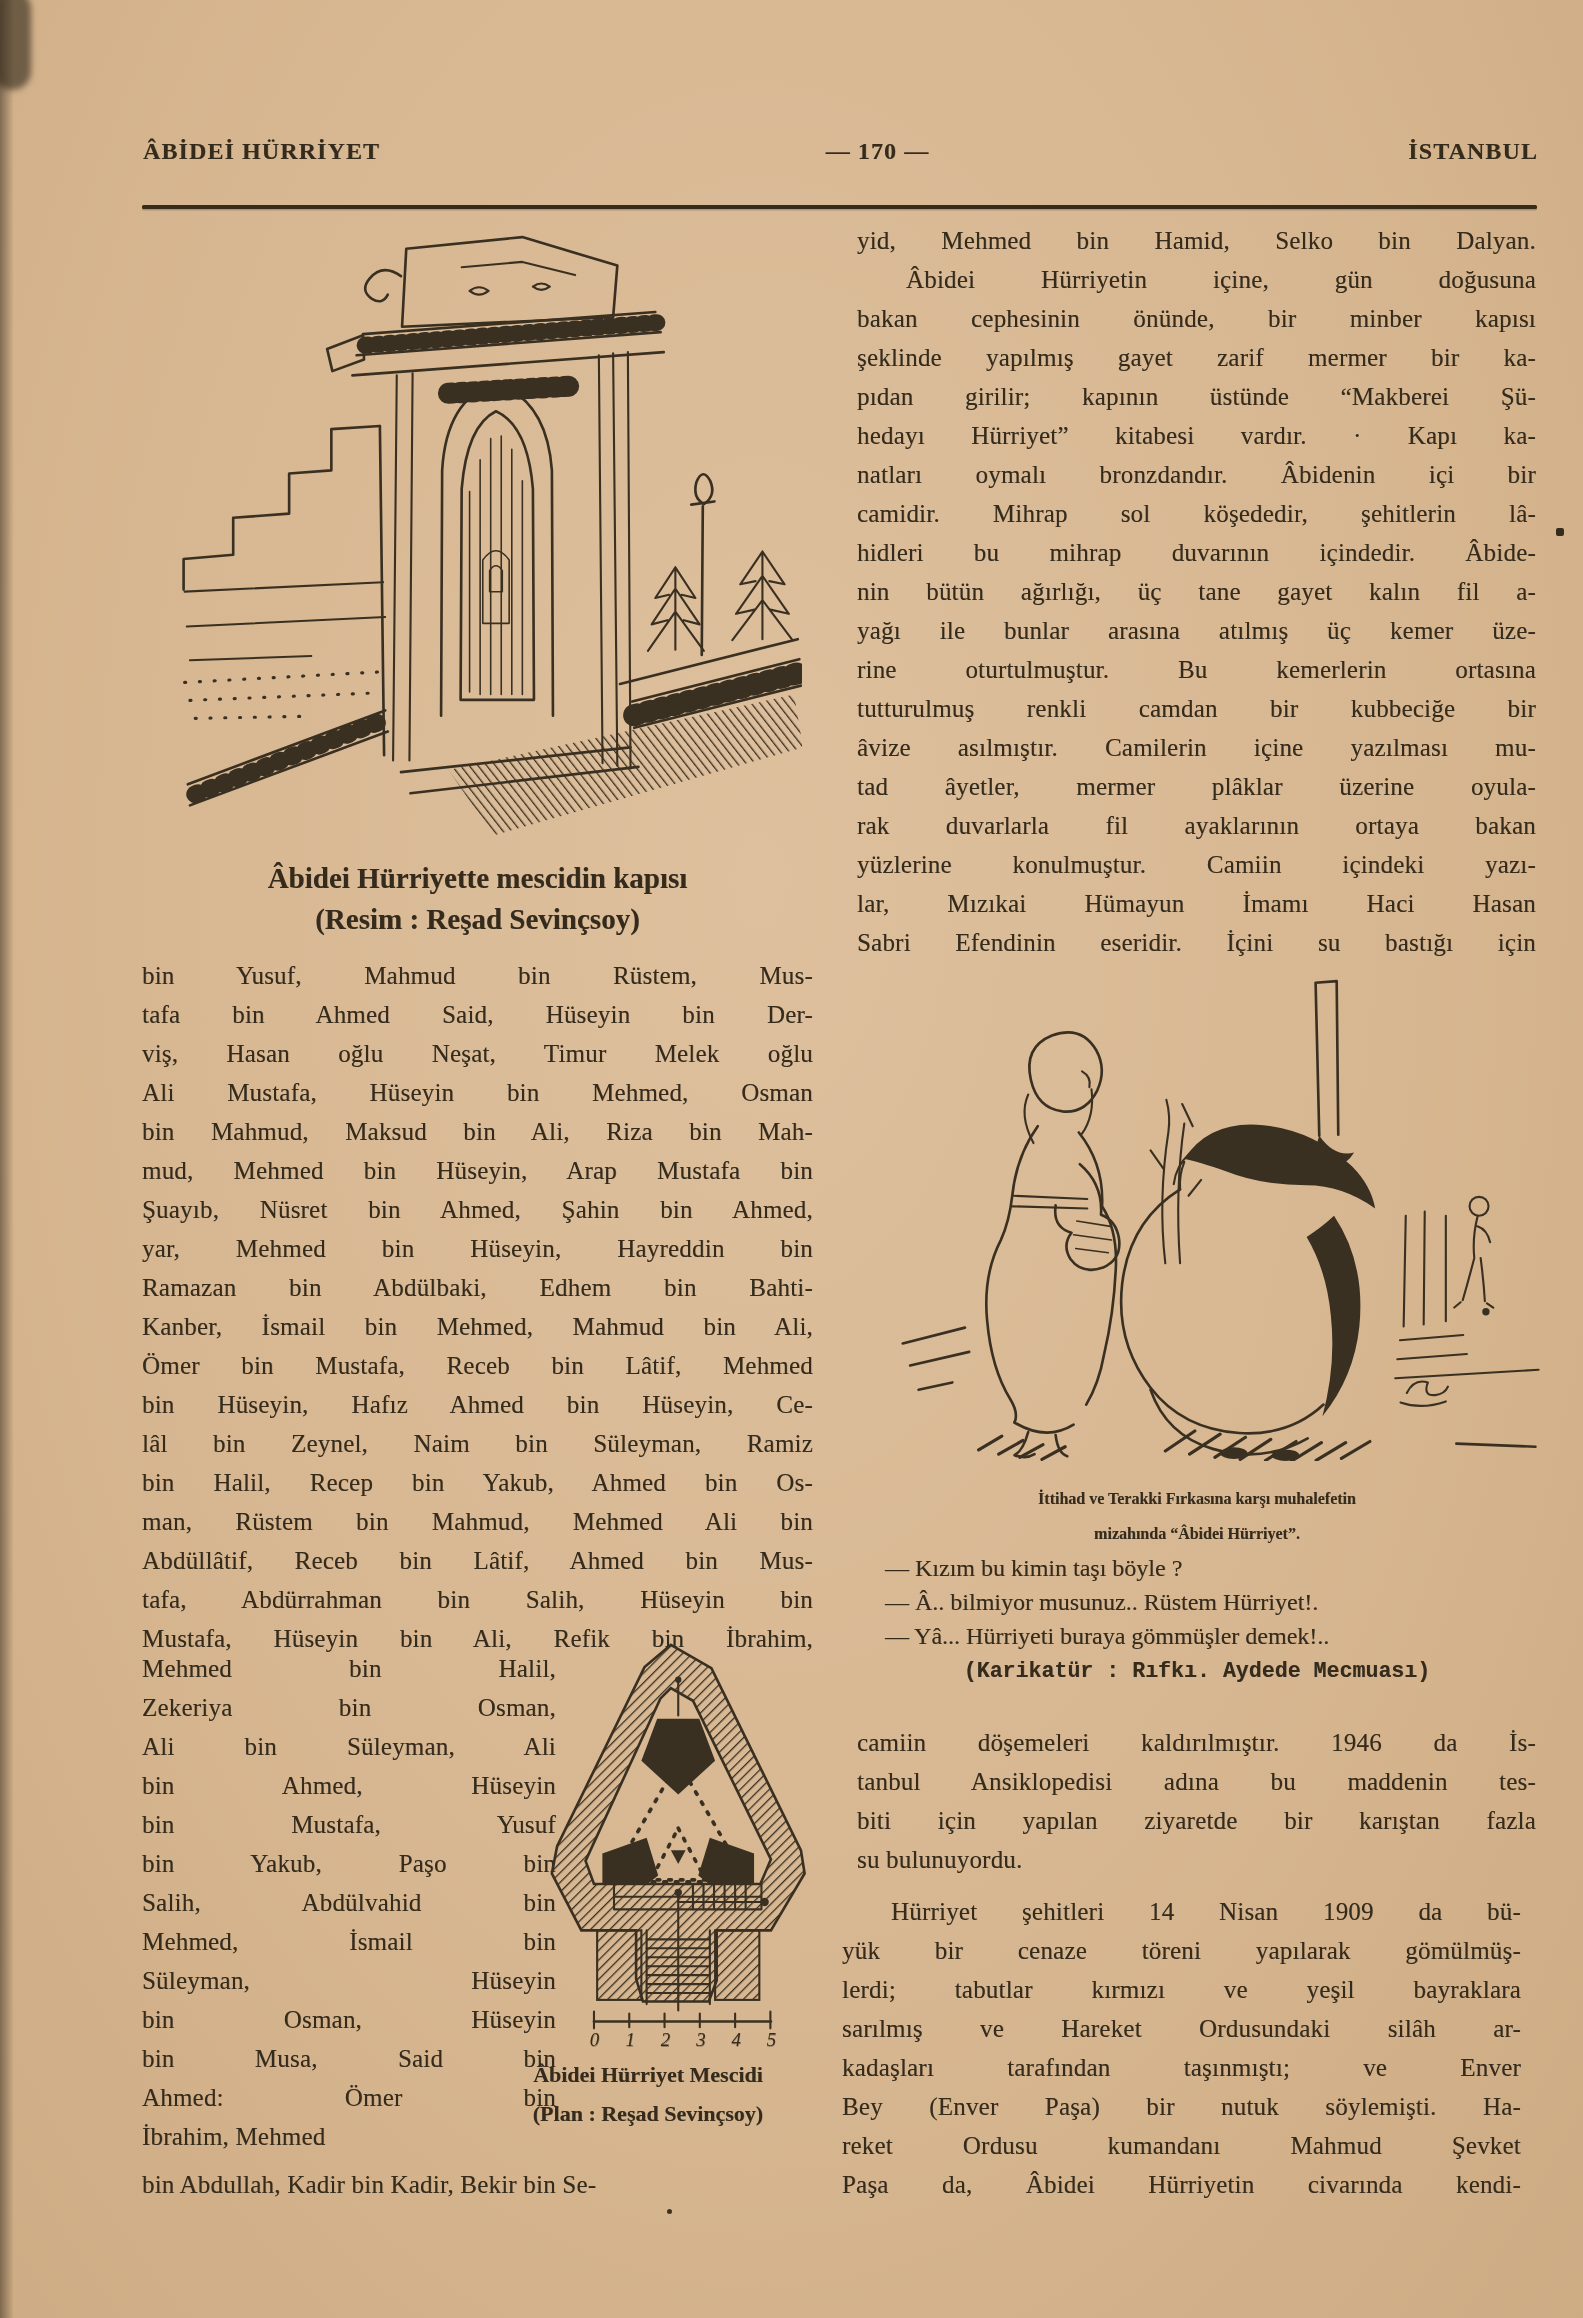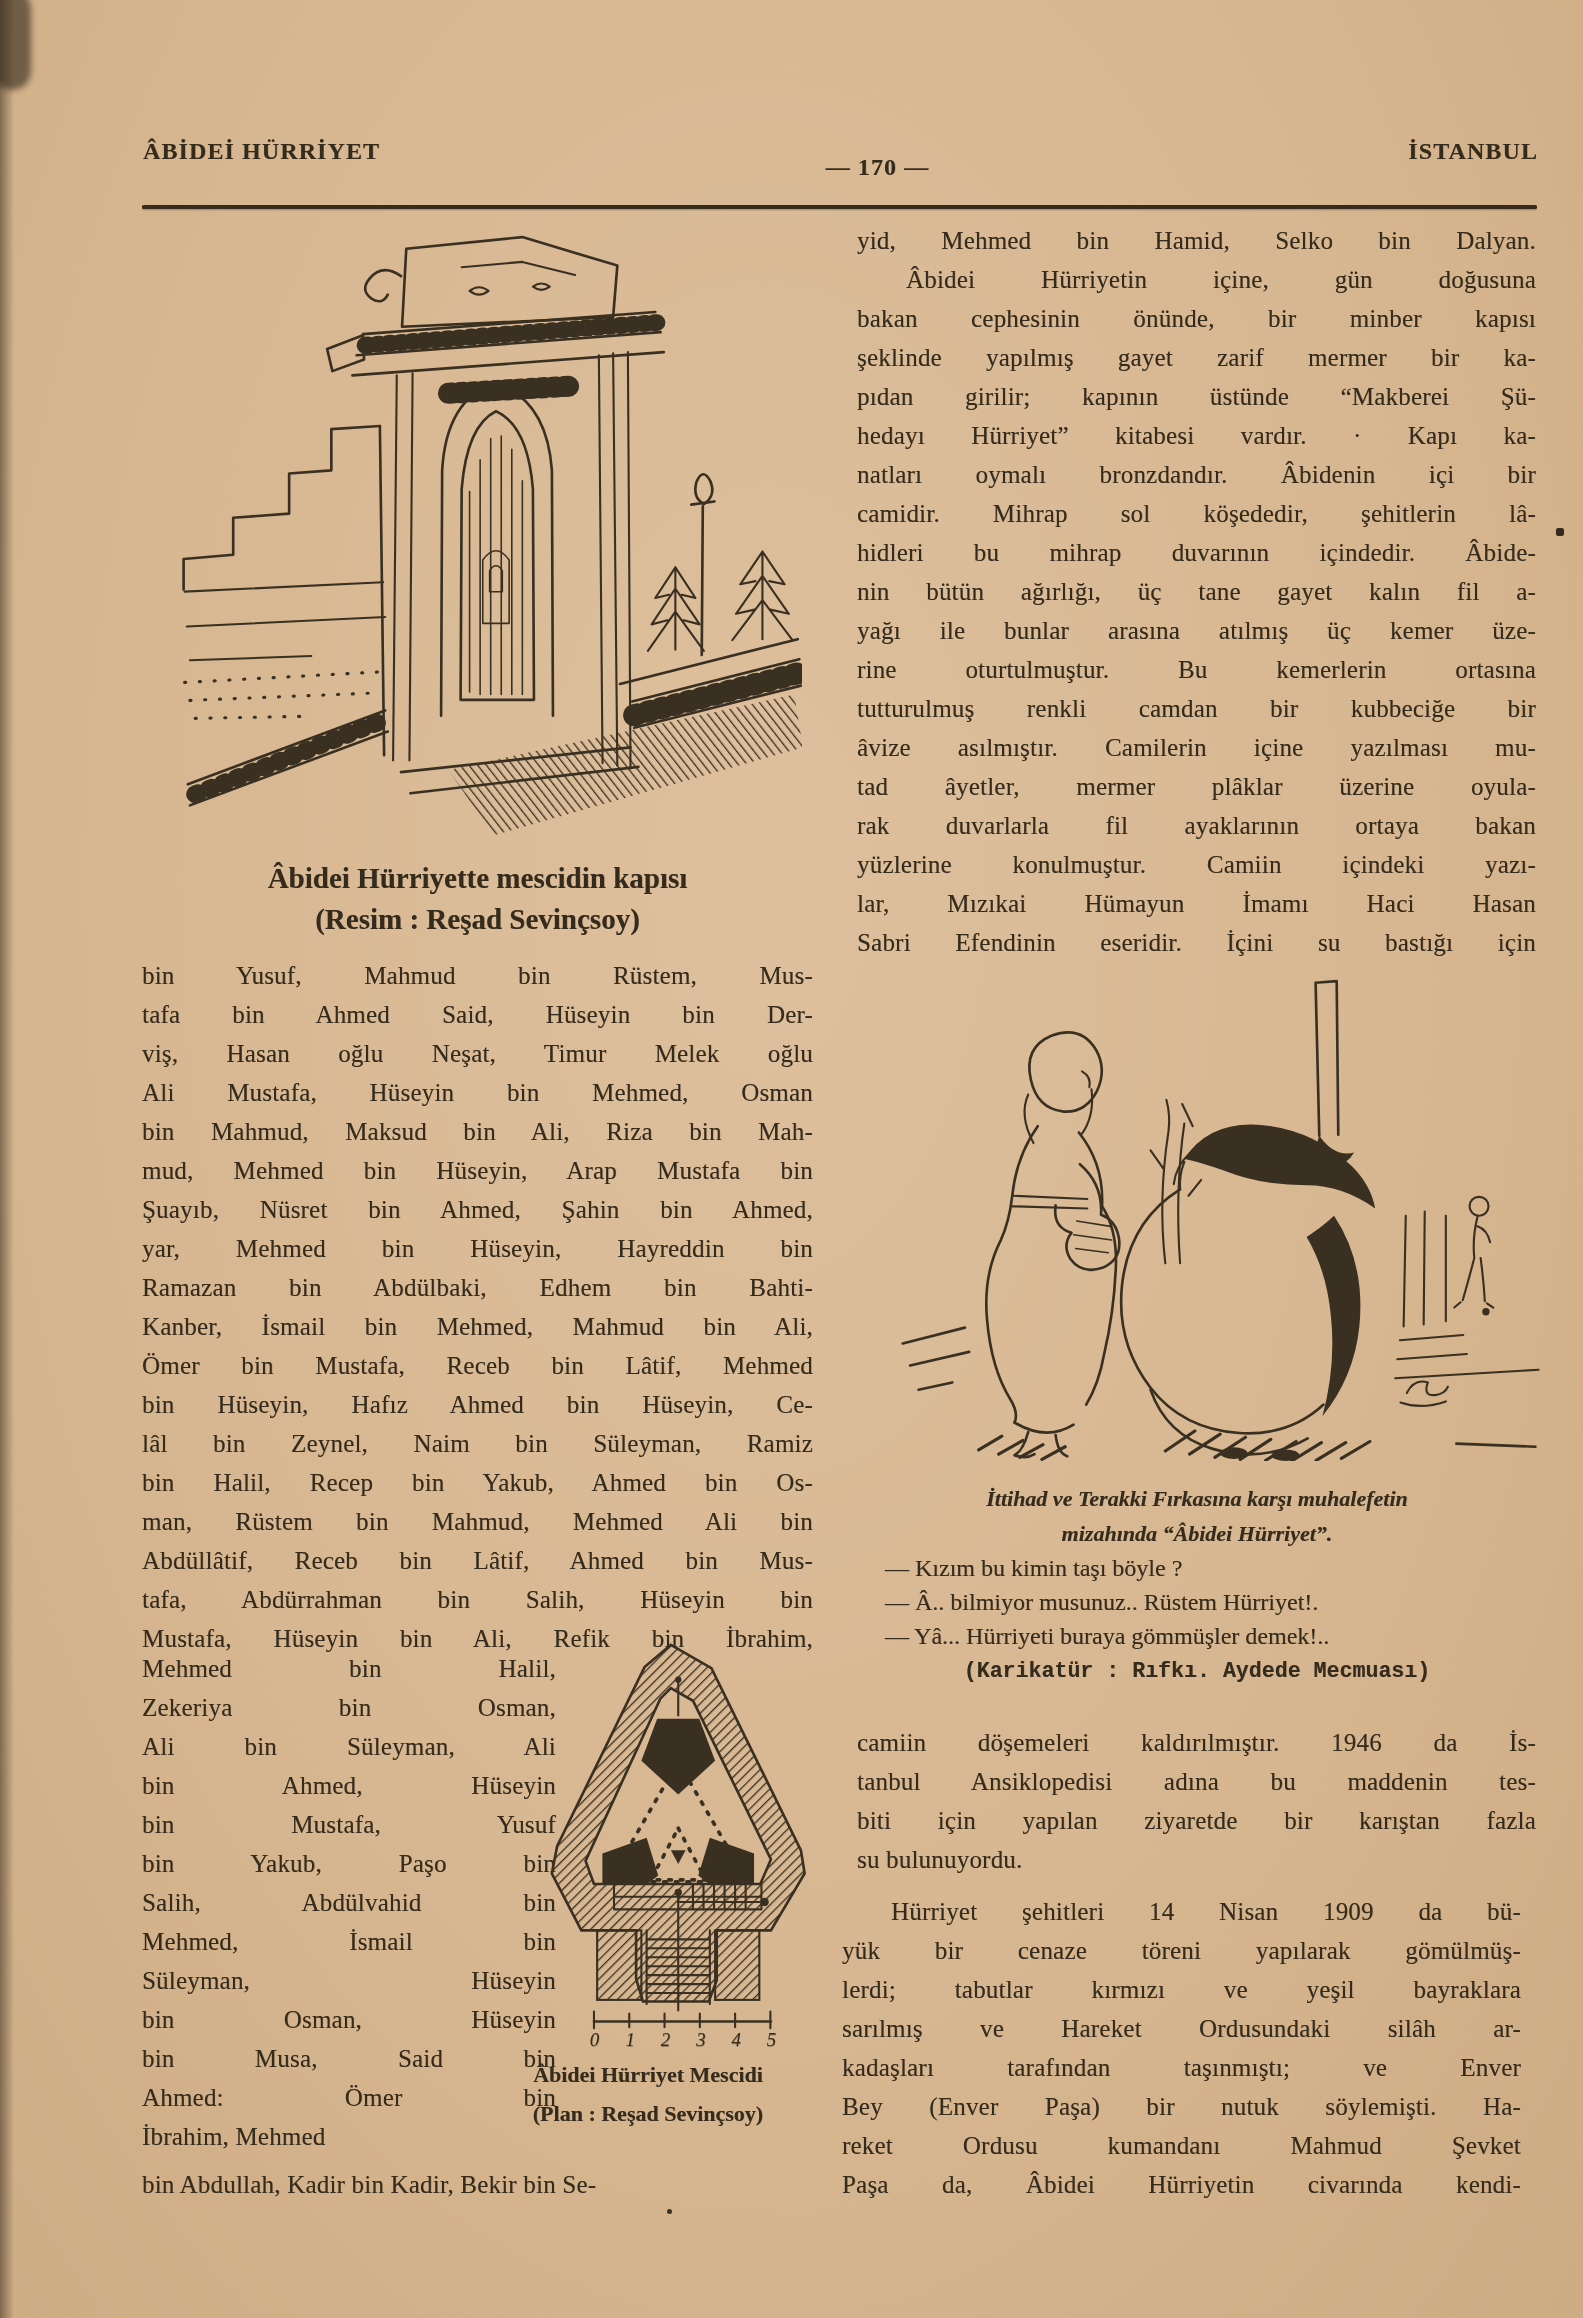--- a/index.html
+++ b/index.html
@@ -13,41 +13,41 @@
     overflow:hidden;
   }
   .edge-left{position:absolute;left:0;top:0;width:13.7px;height:100%;
     background:linear-gradient(to right, rgba(60,48,34,.55), rgba(60,48,34,0));}
   .blotch{position:absolute;left:-7.4px;top:-10.5px;width:38px;height:100px;border-radius:21px;
     background:rgba(45,36,24,.6);filter:blur(3.2px);}
   .ink{color:#342b1c;text-shadow:0.4px 0.4px 0.4px rgba(52,43,28,.38);}
   .hdr{position:absolute;top:138px;left:143px;right:46px;height:32px;font-weight:bold;
     font-size:24px;letter-spacing:1.1px;}
   .hdr .h-left{position:absolute;left:0;top:0;text-align:right;}
-  .hdr .h-center{position:absolute;left:0;right:0;top:16px;text-align:center;transform:translateX(37px);}
+  .hdr .h-center{position:absolute;left:0;right:0;top:0;text-align:center;transform:translateX(37px);}
   .hdr .h-right{position:absolute;right:0;top:0;}
   .rule{position:absolute;left:142px;top:205px;width:1395px;height:3.7px;background:#352c1d;
     border-radius:1.6px;box-shadow:0 1.6px 0 rgba(52,43,28,.25);}
   .fig{position:absolute;}
   .bline{height:39px;line-height:39px;font-size:25px;text-align:justify;text-align-last:justify;
     white-space:nowrap;letter-spacing:0.2px;}
   .no-just{text-align-last:left;}
   .indent{text-indent:49px;}
   .col{position:absolute;}
   .cap{font-weight:bold;text-align:center;text-align-last:center;}
   .gate-cap{left:142px;top:858px;width:671px;font-size:29px;line-height:41px;}
   .names-wide{left:142px;top:956px;width:671px;}
   .names-narrow{left:142px;top:1649px;width:414px;}
   .wide-last{left:142px;top:2165px;width:671px;}
   .plan-cap{left:477px;top:2055px;width:342px;font-size:22px;line-height:39px;text-align:center;}
   .rpara1{left:857px;top:221px;width:679px;}
   .rpara2{left:857px;top:1723px;width:679px;}
   .rpara3{left:842px;top:1892px;width:679px;}
   .cartoon-cap{left:854px;top:1481px;width:686px;}
-  .cartoon-cap .t{font-weight:bold;font-size:22px;line-height:35px;text-align:center;font-style:italic;}
+  .cartoon-cap .t{font-weight:bold;font-size:16px;line-height:35px;text-align:center;}
   .cartoon-cap .d{font-size:24px;line-height:34px;padding-left:31px;}
   .cartoon-cap .c{font-weight:bold;font-size:21.6px;line-height:37px;text-align:center;font-family:Liberation Mono, monospace;}
   .margin-dot{position:absolute;left:1556px;top:528px;width:8px;height:8px;background:#342b1c;
     border-radius:2.1px;}
   .speck{position:absolute;left:667px;top:2209px;width:5.3px;height:5.3px;background:#3b3122;border-radius:50%;}
   svg .sk{stroke:#3a3022;fill:none;stroke-width:5;stroke-linecap:round;stroke-linejoin:round;}
   svg text{font-family:"Liberation Serif","DejaVu Serif",serif;font-style:italic;
     fill:#342b1c;font-size:36px;}
 </style>
 </head>

